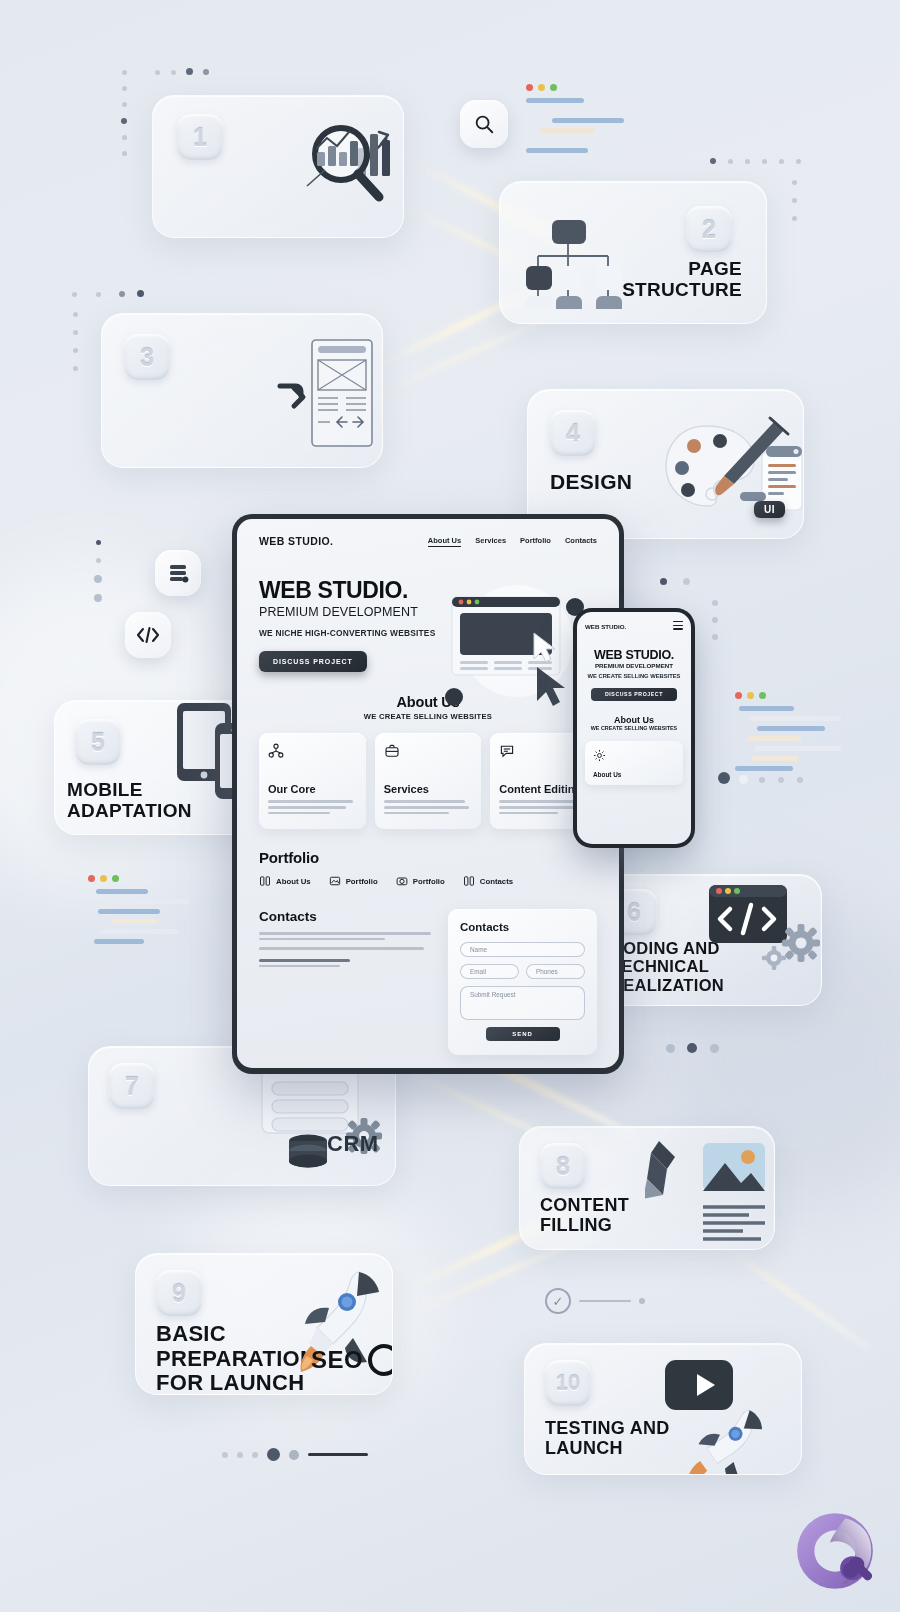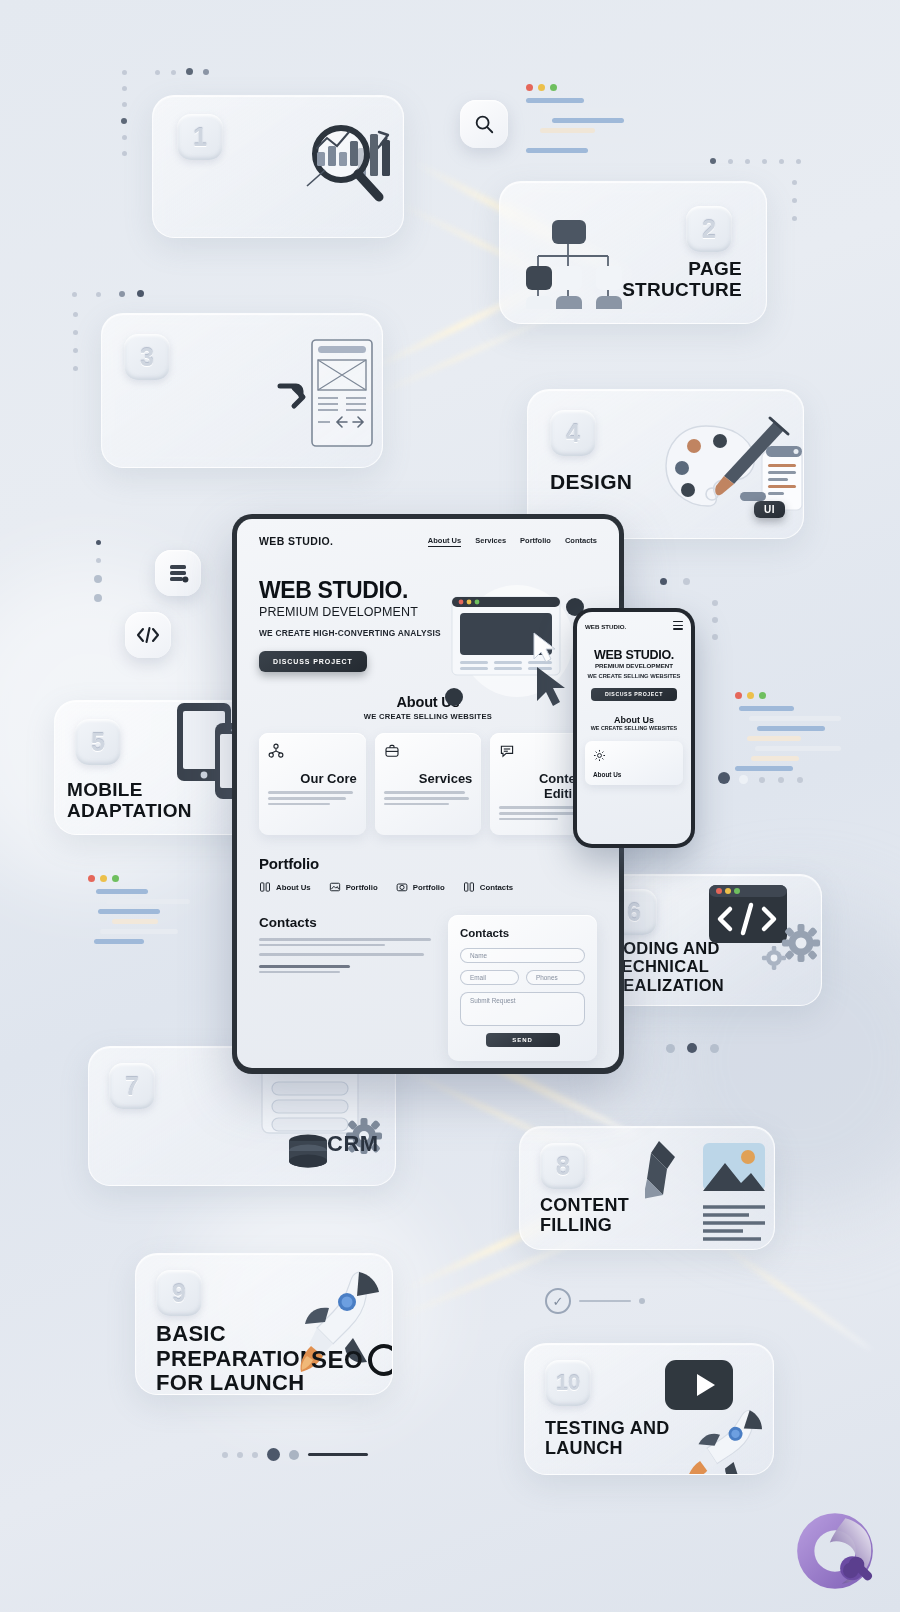--- a/index.html
+++ b/index.html
@@ -107,21 +107,21 @@
   }
   .sec-head { text-align:center; margin-top: 22px; }
   .sec-head h3 { font-size: 14.5px; font-weight: 800; color:#0f1318; letter-spacing:-.2px;}
   .sec-head p { font-size: 7.6px; font-weight: 800; color:#171c22; margin-top:2px; letter-spacing:.25px;}
   .cards3 { display:flex; gap: 9px; padding: 12px 22px 0 22px; }
   .mini-card {
     flex:1; border-radius: 9px; padding: 10px 9px 12px 9px;
     background: linear-gradient(150deg, rgba(255,255,255,.92), rgba(238,241,246,.78));
     box-shadow: 0 4px 12px rgba(131,145,167,.16), inset 0 1px 1px #fff;
   }
-  .mini-card .t { font-size: 13px; font-weight: 800; color:#12171d; margin-top: 8px; text-align: right; }
+  .mini-card .t { font-size: 11px; font-weight: 800; color:#12171d; margin-top: 20px; }
   .mini-card .lorem { margin-top: 5px; }
   .lorem i { display:block; height:2.6px; border-radius:2px; background: rgba(118,130,150,.42); margin-bottom:3px; }
   .port { padding: 20px 22px 0 22px; }
   .port h3 { font-size: 15px; font-weight: 800; color:#0f1318; letter-spacing:-.2px;}
   .port-row { display:flex; gap: 18px; margin-top: 9px; align-items:center;}
   .port-item { display:flex; align-items:center; gap:5px; font-size:7.8px; font-weight:800; color:#151a20;}
   .contacts-wrap { display:flex; padding: 22px 22px 0 22px; gap: 14px; }
   .contacts-left { width: 175px; }
   .contacts-left h3 { font-size: 13.5px; font-weight: 800; color:#0f1318; }
   .form-card {
@@ -586,21 +586,21 @@
       <path d="M40 86 C32 94 28 104 30 112 C38 110 48 104 52 96 Z" fill="#e09050"></path>
       <path d="M36 96 C32 100 30 106 31 110 C36 108 40 104 42 100 Z" fill="#f0b878"></path>
     </svg>
     <div class="seo-label" style="left:175px;top:92px;">SEO</div>
     <svg class="art" style="left:230px;top:88px;" width="44" height="44" viewBox="0 0 44 44">
       <circle cx="18" cy="18" r="14" fill="none" stroke="#111519" stroke-width="4"></circle>
       <line x1="28" y1="28" x2="40" y2="40" stroke="#111519" stroke-width="5" stroke-linecap="round"></line>
     </svg>
   </div>
 
-  <div class="step" style="left:524px;top:1343px;width:250px;height:132px;">
+  <div class="step" style="left:524px;top:1343px;width:278px;height:132px;">
     <div class="badge" style="left:20px;top:16px;font-size:22px;">10</div>
     <div class="step-title" style="left:20px;top:74px;font-size:18px;">TESTING AND
 LAUNCH</div>
     <svg class="art" style="left:128px;top:8px;" width="130" height="122" viewBox="0 0 130 122">
       <rect x="12" y="8" width="68" height="50" rx="11" fill="#30383f"></rect>
       <path d="M44 22 L62 33 L44 44 Z" fill="#fff"></path>
       <g transform="translate(58,48) rotate(12)">
         <path d="M40 2 C50 12 48 32 32 48 L19 61 L6 48 L19 35 C35 19 30 4 40 2 Z" fill="#f2f5f9" stroke="#d6dce5" stroke-width="1.1"></path>
         <circle cx="31" cy="28" r="7" fill="#4a7ec4"></circle>
           <circle cx="31" cy="28" r="4.2" fill="#6d9fe0"></circle>
@@ -622,21 +622,21 @@
           <span class="active">About Us</span>
           <span>Services</span>
           <span>Portfolio</span>
           <span>Contacts</span>
         </div>
       </div>
 
       <div class="hero">
         <h1>WEB STUDIO.</h1>
         <h2>PREMIUM DEVELOPMENT</h2>
-        <p>WE CREATE HIGH-CONVERTING ANALYSIS</p>
+        <p>WE NICHE HIGH-CONVERTING WEBSITES</p>
         <div class="btn-dark">DISCUSS PROJECT</div>
       </div>
 
       <svg style="position:absolute;left:205px;top:60px;" width="145" height="130" viewBox="0 0 145 130">
         <circle cx="75" cy="62" r="56" fill="rgba(255,255,255,.55)"></circle>
         <rect x="10" y="18" width="108" height="78" rx="5" fill="#f6f8fb" stroke="#dde3ea" stroke-width="1"></rect>
         <rect x="10" y="18" width="108" height="10" rx="5" fill="#333a43"></rect>
         <circle cx="19" cy="23" r="2.4" fill="#e5675a"></circle>
           <circle cx="27" cy="23" r="2.4" fill="#ecc04b"></circle>
           <circle cx="35" cy="23" r="2.4" fill="#6fbf5f"></circle>

